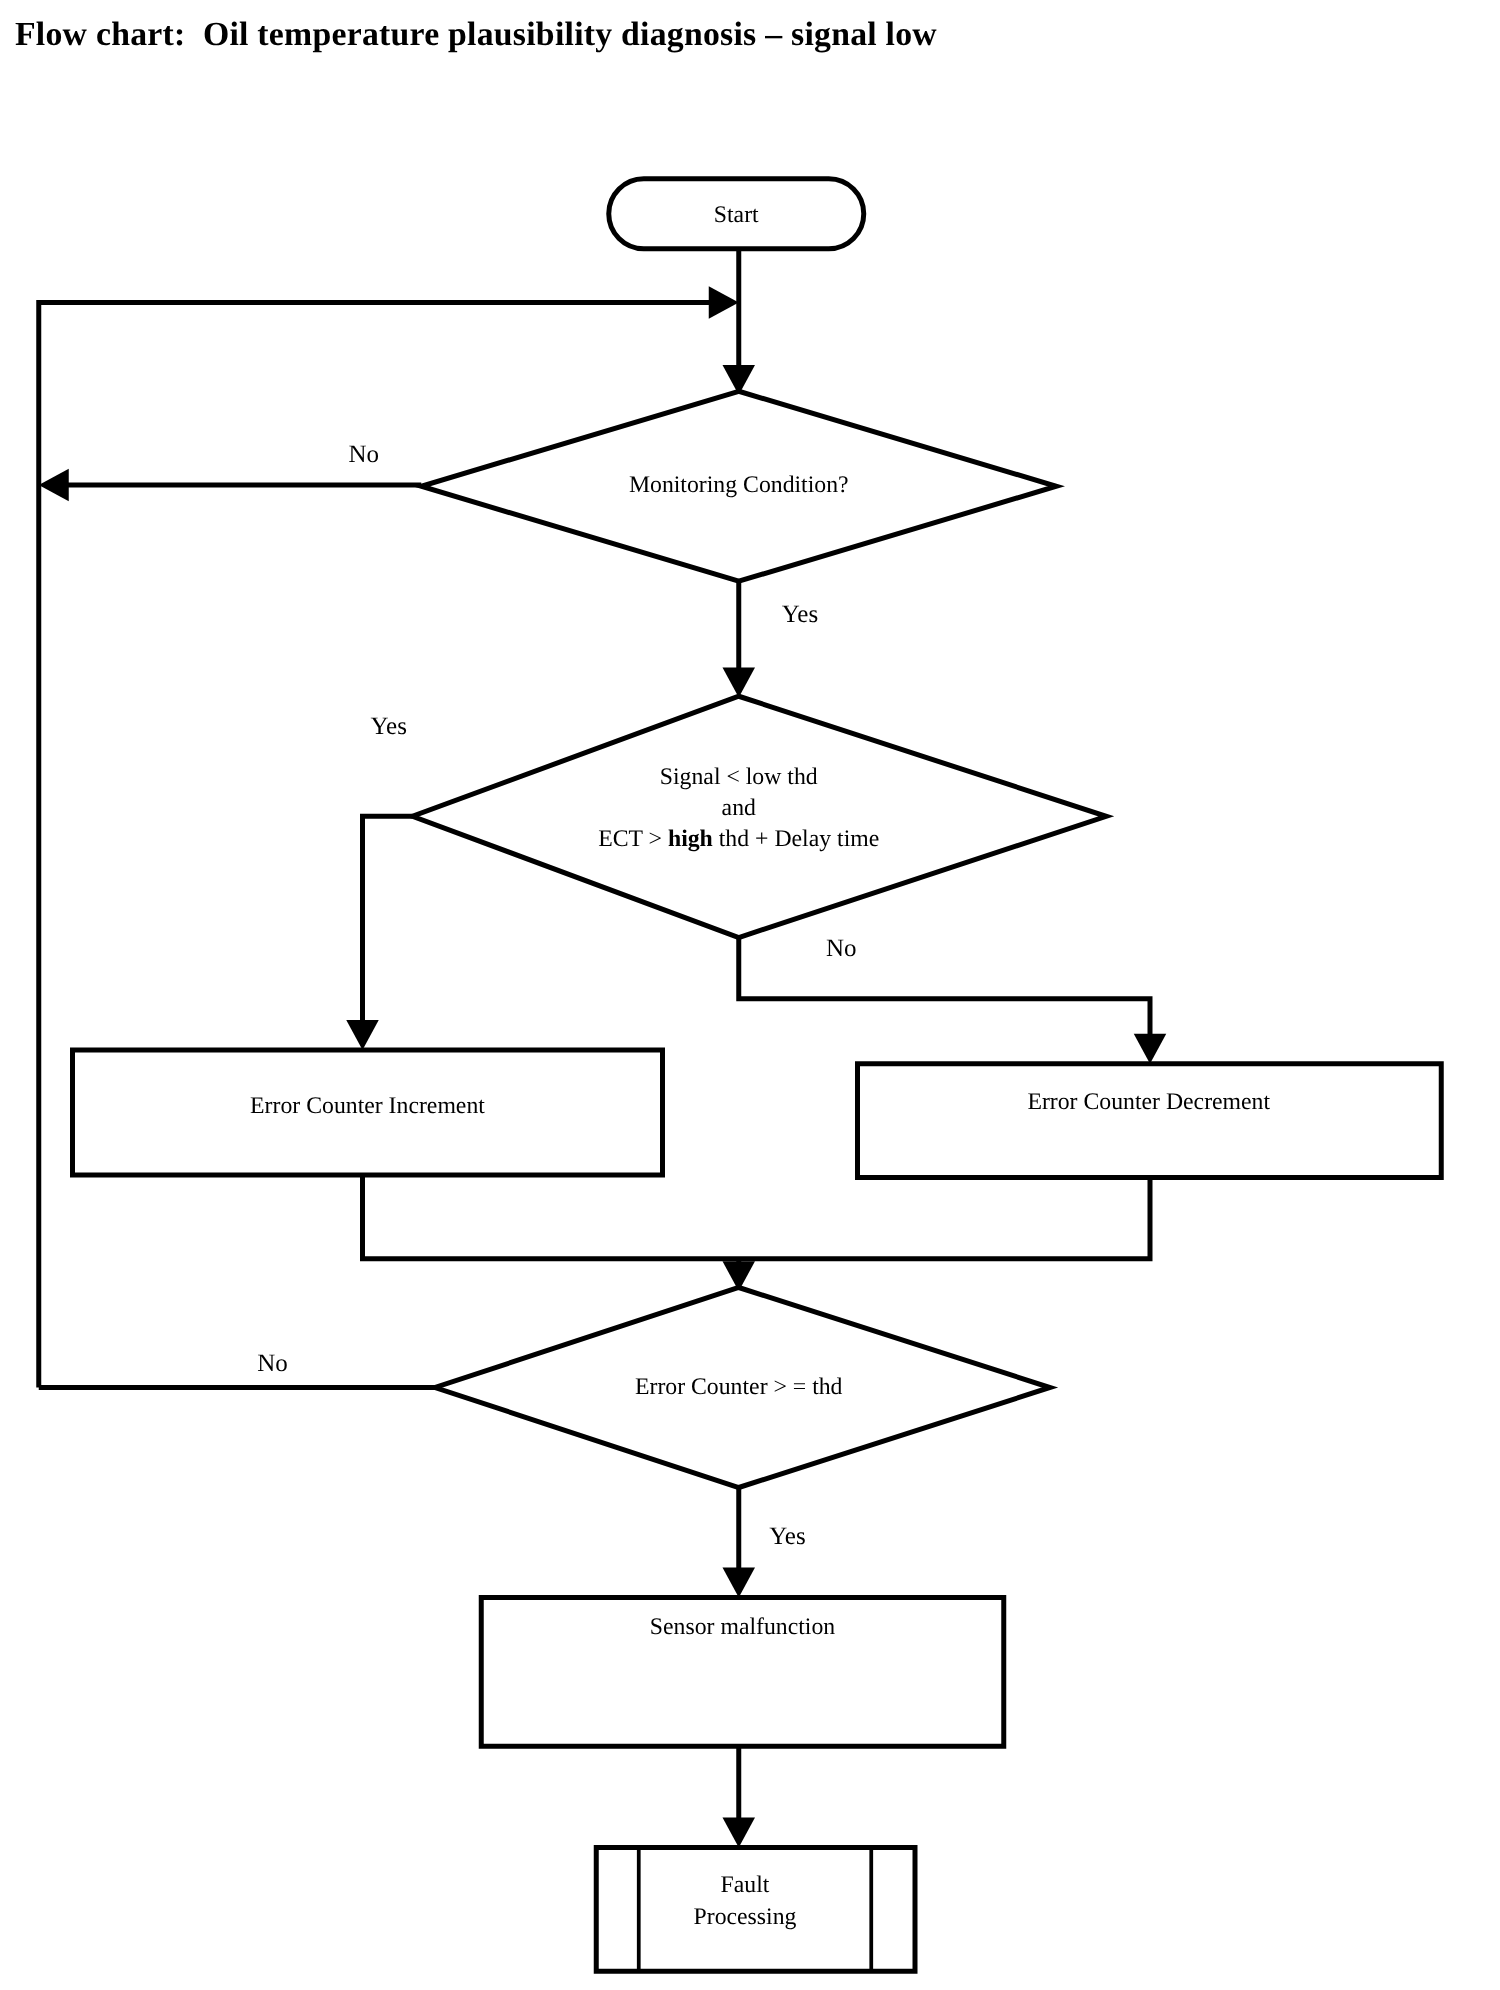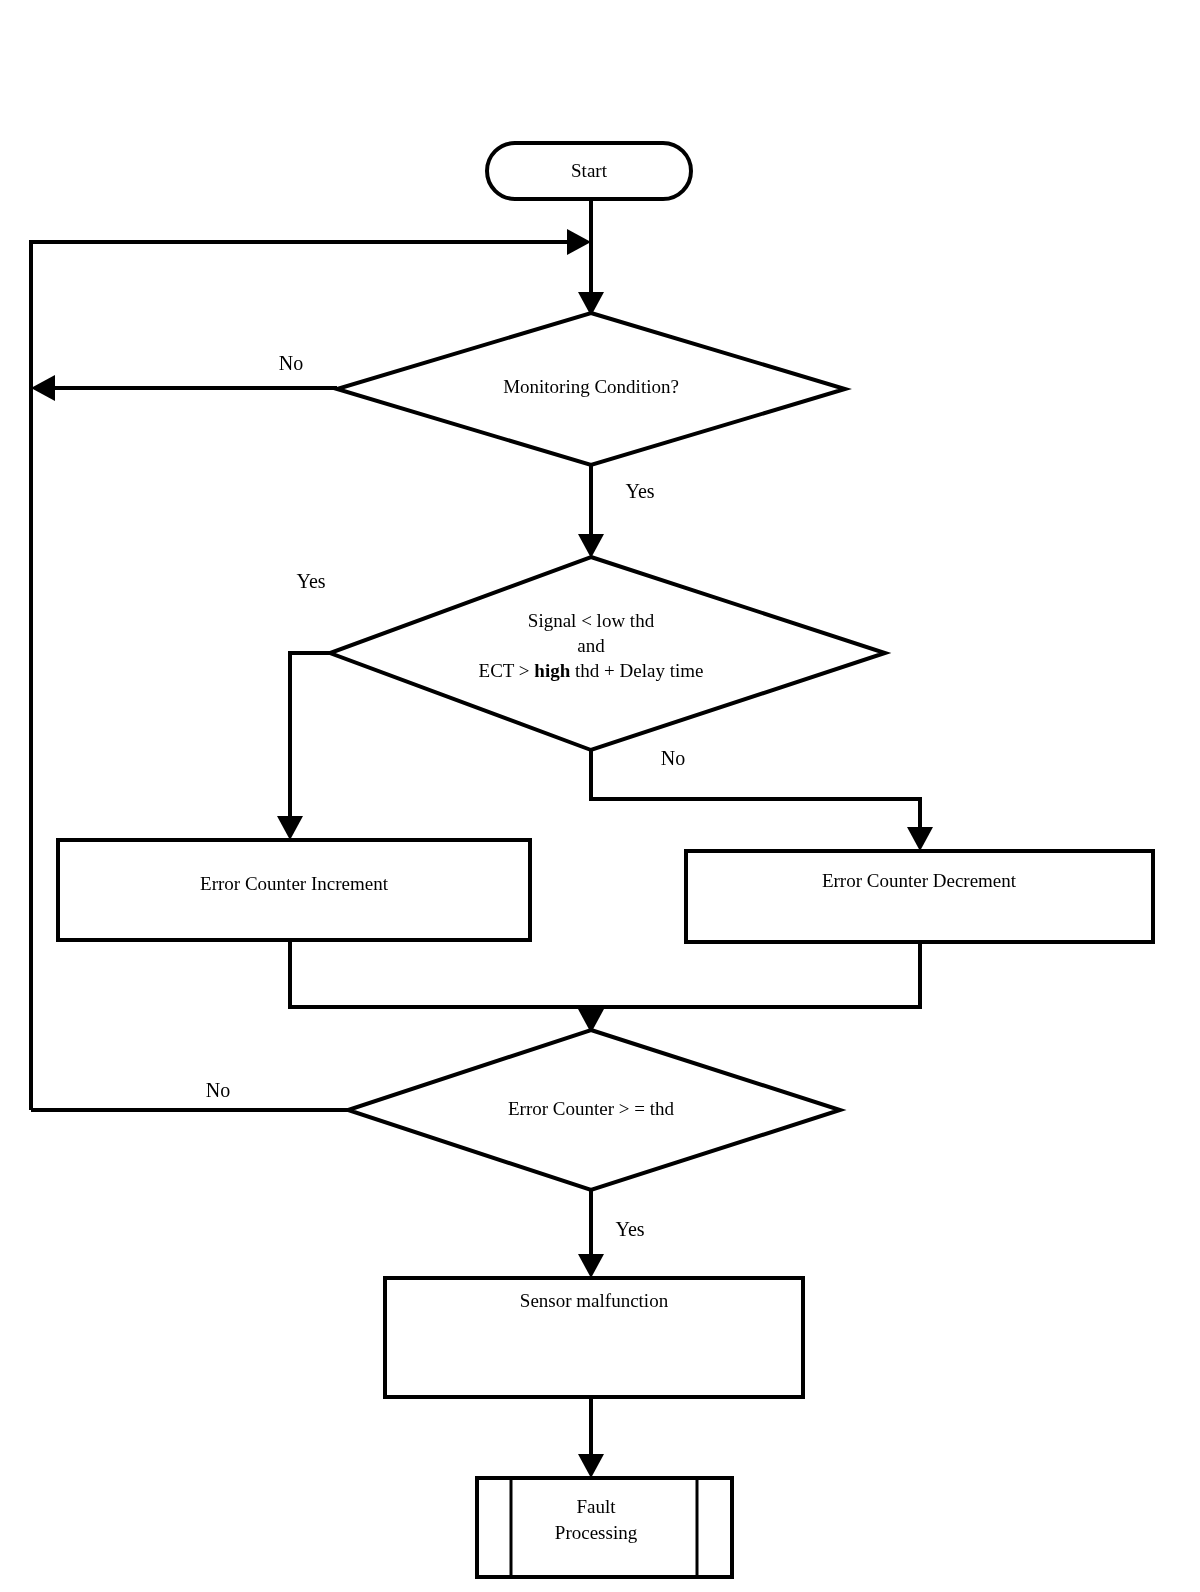--- a/index.html
+++ b/index.html
@@ -76,20 +76,21 @@
     fill: #000000;
     text-anchor: middle;
     dominant-baseline: middle;
   }
 </style>
 </head>
 <body>
 
 <div id="page">
 
+  <div id="chart-title">Flow chart:  Oil temperature plausibility diagnosis – signal low</div>
 
   <svg id="flow-svg" viewBox="0 0 1200 1592" xmlns="http://www.w3.org/2000/svg">
 
     <g>
       <path class="conn" d="M 591 198 L 591 304"></path>
       <polygon class="arrowhead" points="591,316 578,292 604,292"></polygon>
     </g>
 
     <g>
       <path class="conn" d="M 31 1110 L 31 242 L 576 242"></path>

